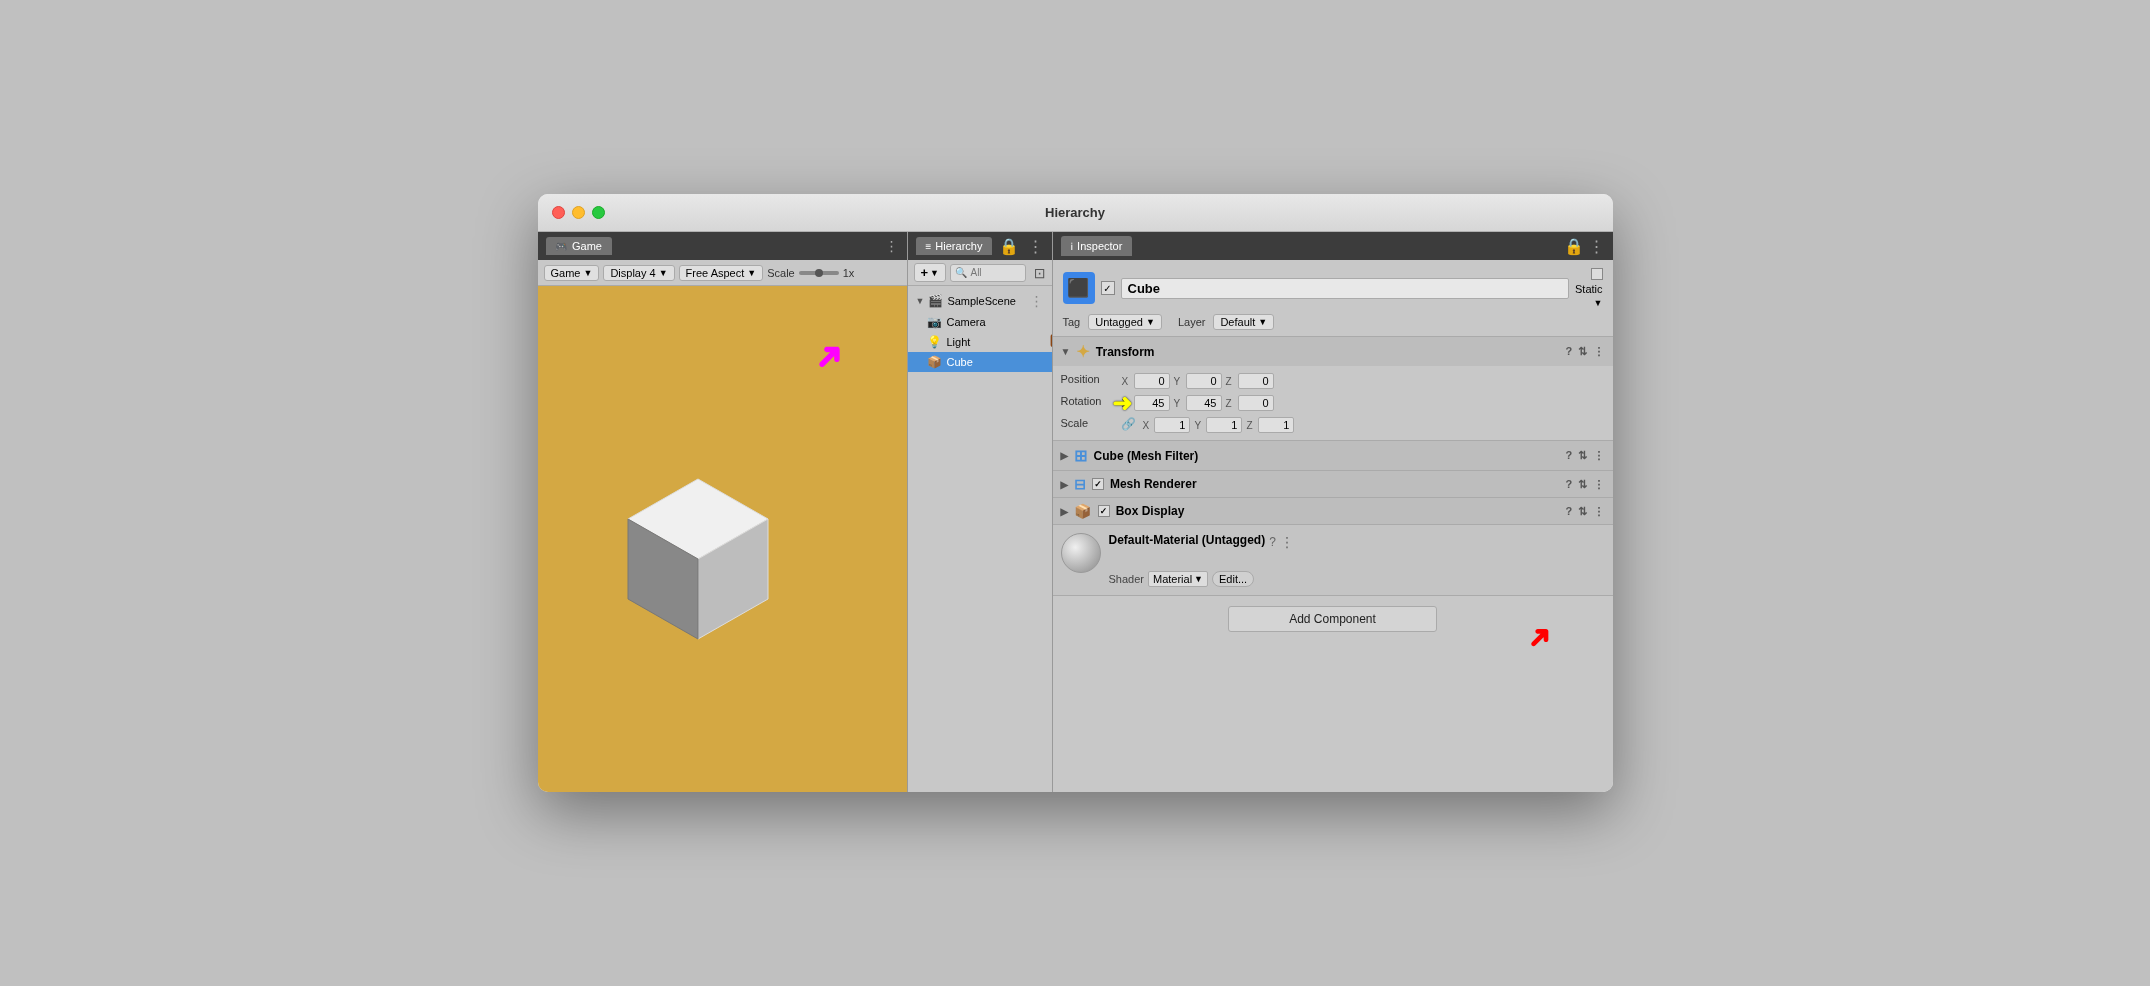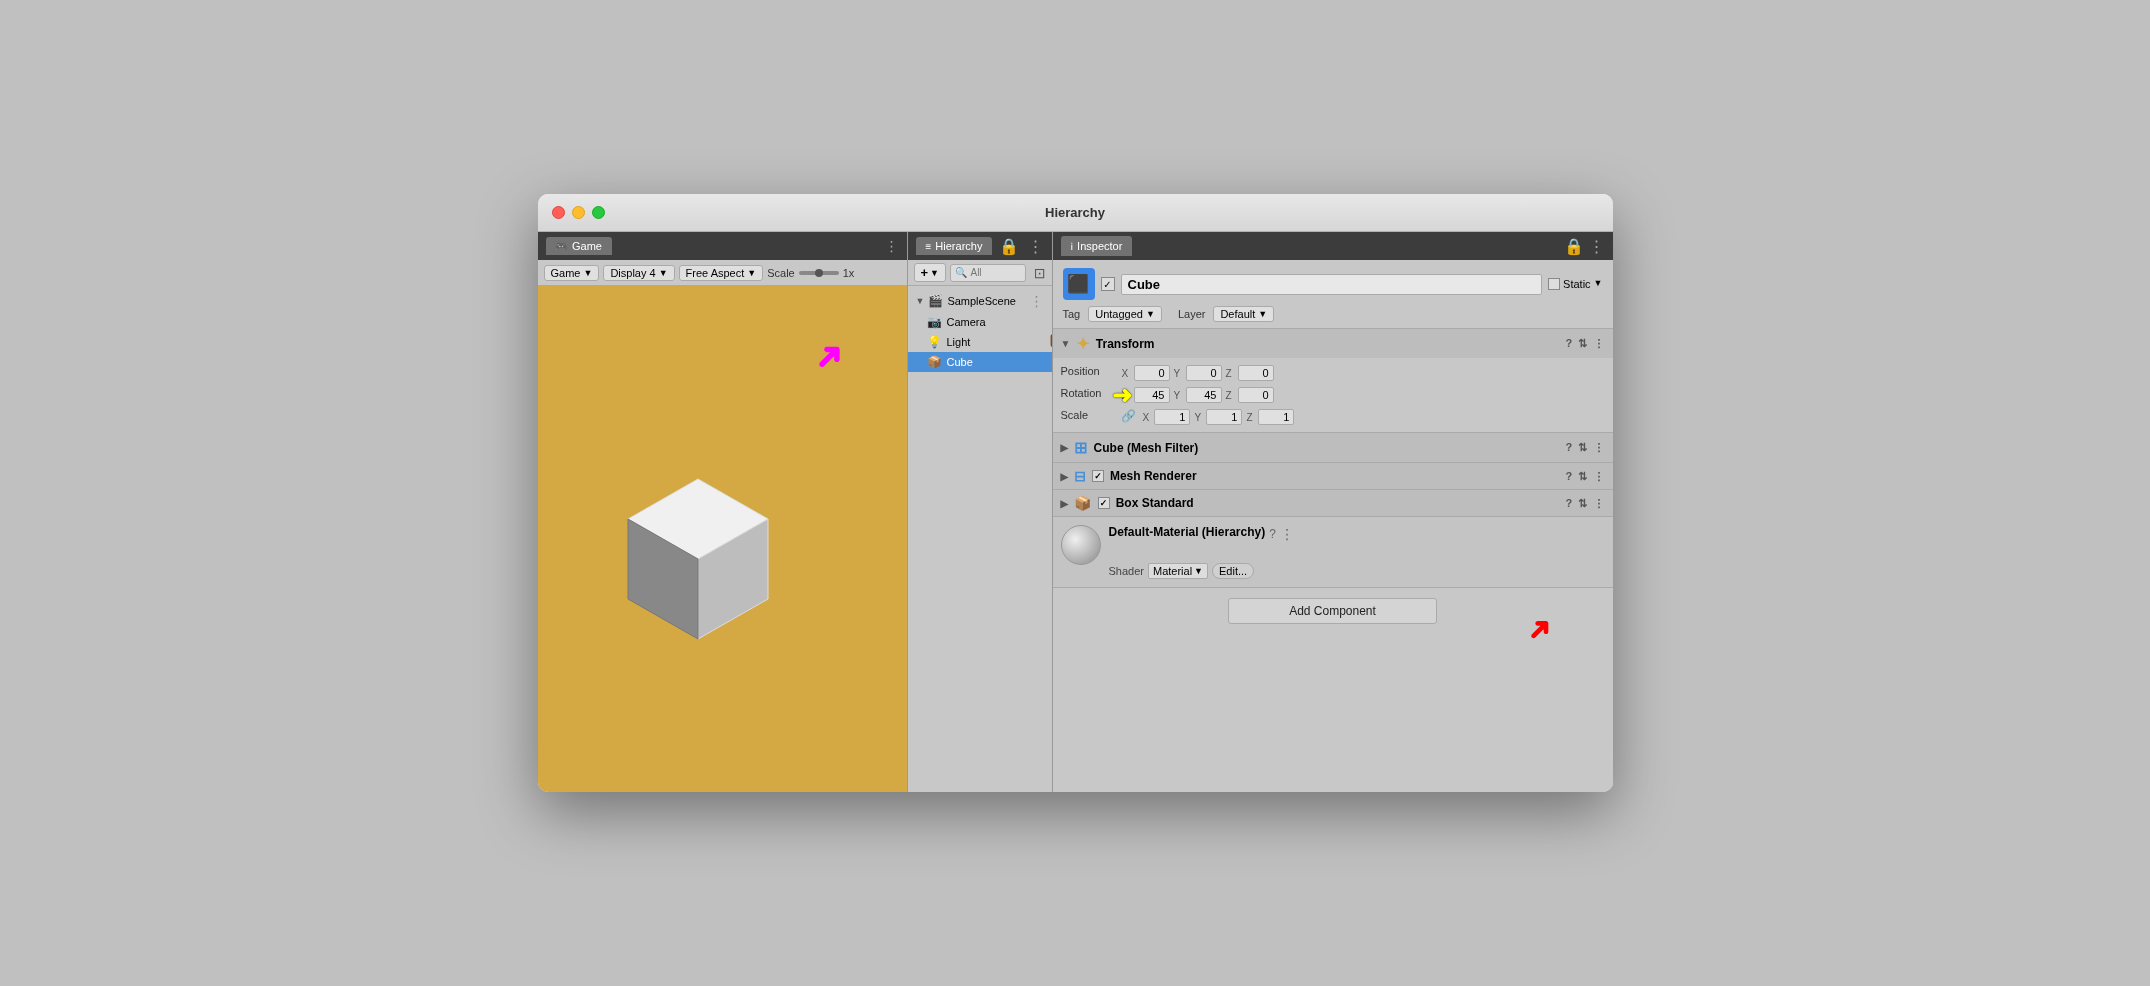--- a/index.html
+++ b/index.html
@@ -279,23 +279,24 @@
       flex: 1;
       background: #e8e8e8;
       border: 1px solid #aaa;
       border-radius: 2px;
       padding: 2px 6px;
       font-size: 13px;
       font-weight: 600;
     }
     .static-checkbox-wrap {
       display: flex;
-      align-items: flex-start;
+      align-items: flex-end;
       gap: 3px;
       font-size: 11px;
+      flex-direction: column;
     }
     .static-checkbox {
       width: 12px;
       height: 12px;
       border: 1px solid #888;
       background: #ddd;
     }
     .static-dropdown-arrow { font-size: 9px; }
 
     .inspector-tag-row {
@@ -717,34 +718,34 @@
             </div>
           </div>
         </div>
 
         <div class="component-section box-collider-section" style="position:relative;">
 
           <div class="component-header">
             <span class="component-arrow">▶</span>
             <span style="color:#4caf50;font-size:14px;">📦</span>
             <div class="component-checkbox">✓</div>
-            <span class="component-title">Box Standard</span>
+            <span class="component-title">Box Display</span>
             <div class="component-actions">
               <span class="component-action">?</span>
               <span class="component-action">⇅</span>
               <span class="component-action">⋮</span>
             </div>
           </div>
         </div>
 
         <div class="material-section">
           <div class="material-sphere"></div>
           <div class="material-info">
             <div style="display:flex;align-items:center;gap:4px;margin-bottom:4px;">
-              <span class="material-name">Default-Material (Hierarchy)</span>
+              <span class="material-name">Default-Material (Untagged)</span>
               <span class="material-question">?</span>
               <span class="material-options">⋮</span>
             </div>
             <div class="material-shader-row">
               <span class="shader-label">Shader</span>
               <div class="shader-dropdown">
                 <span>Material</span>
                 <span style="font-size:9px;">▼</span>
               </div>
               <div class="shader-edit-btn">Edit...</div>

